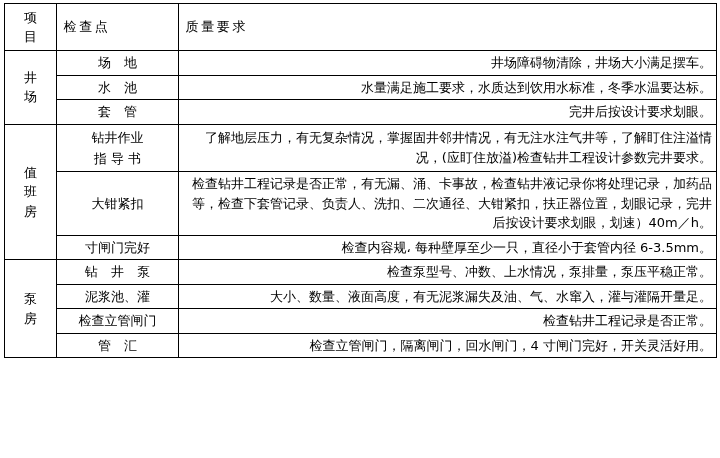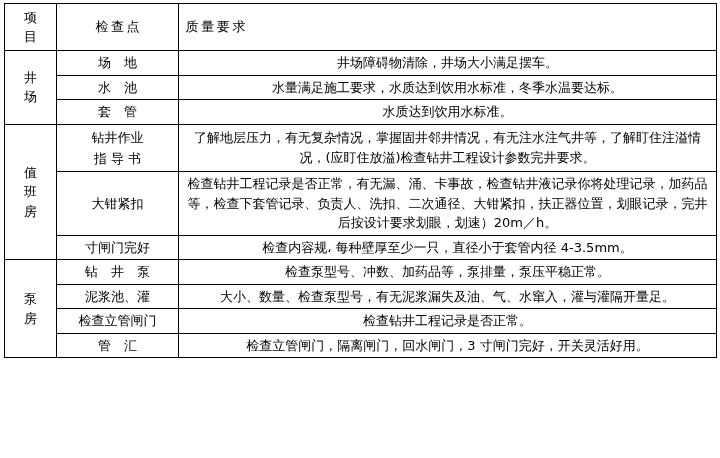--- a/index.html
+++ b/index.html
@@ -50,28 +50,27 @@
   .point-cell.spread {
     letter-spacing: 0.35em;
     text-indent: 0.35em;
     margin-left: 31px;
   }
   .point-cell.two-line {
     line-height: 1.65;
     text-align: center;
   }
   .req-cell {
-    text-align: center;
+    text-align: right;
     font-size: 13.5px;
     line-height: 1.58;
     padding-left: 6px;
     padding-right: 4px;
   }
   .head-point {
-    text-align: center;
     font-size: 15px;
     letter-spacing: 0.2em;
     text-indent: 0.2em;
   }
   .head-req {
     text-align: left;
     font-size: 15px;
     letter-spacing: 0.2em;
     text-indent: 0.2em;
   }
@@ -110,59 +109,59 @@
         </td>
         <td class="point-cell spread">场 地</td>
         <td class="req-cell">井场障碍物清除，井场大小满足摆车。</td>
       </tr>
       <tr>
         <td class="point-cell spread">水 池</td>
         <td class="req-cell">水量满足施工要求，水质达到饮用水标准，冬季水温要达标。</td>
       </tr>
       <tr>
         <td class="point-cell spread">套 管</td>
-        <td class="req-cell">水质达到饮用水标准。</td>
+        <td class="req-cell">完井后按设计要求划眼。</td>
       </tr>
 
       <tr>
         <td class="group-cell vstack" rowspan="3">
           <span>值</span>
           <span>班</span>
           <span>房</span>
         </td>
         <td class="point-cell two-line vstack">
           <span>钻井作业</span>
           <span>指 导 书</span>
         </td>
         <td class="req-cell">了解地层压力，有无复杂情况，掌握固井邻井情况，有无注水注气井等，了解盯住注溢情况，(应盯住放溢)检查钻井工程设计参数完井要求。</td>
       </tr>
       <tr>
         <td class="point-cell">大钳紧扣</td>
-        <td class="req-cell">检查钻井工程记录是否正常，有无漏、涌、卡事故，检查钻井液记录你将处理记录，加药品等，检查下套管记录、负责人、洗扣、二次通径、大钳紧扣，扶正器位置，划眼记录，完井后按设计要求划眼，划速）20m／h。</td>
+        <td class="req-cell">检查钻井工程记录是否正常，有无漏、涌、卡事故，检查钻井液记录你将处理记录，加药品等，检查下套管记录、负责人、洗扣、二次通径、大钳紧扣，扶正器位置，划眼记录，完井后按设计要求划眼，划速）40m／h。</td>
       </tr>
       <tr>
         <td class="point-cell">寸闸门完好</td>
-        <td class="req-cell">检查内容规، 每种壁厚至少一只，直径小于套管内径 4-3.5mm。</td>
+        <td class="req-cell">检查内容规، 每种壁厚至少一只，直径小于套管内径 6-3.5mm。</td>
       </tr>
 
       <tr>
         <td class="group-cell vstack" rowspan="4">
           <span>泵</span>
           <span>房</span>
         </td>
         <td class="point-cell spread">钻 井 泵</td>
-        <td class="req-cell">检查泵型号、冲数、加药品等，泵排量，泵压平稳正常。</td>
+        <td class="req-cell">检查泵型号、冲数、上水情况，泵排量，泵压平稳正常。</td>
       </tr>
       <tr>
         <td class="point-cell">泥浆池、灌</td>
-        <td class="req-cell">大小、数量、检查泵型号，有无泥浆漏失及油、气、水窜入，灌与灌隔开量足。</td>
+        <td class="req-cell">大小、数量、液面高度，有无泥浆漏失及油、气、水窜入，灌与灌隔开量足。</td>
       </tr>
       <tr>
         <td class="point-cell">检查立管闸门</td>
         <td class="req-cell">检查钻井工程记录是否正常。</td>
       </tr>
       <tr>
         <td class="point-cell spread">管 汇</td>
-        <td class="req-cell">检查立管闸门，隔离闸门，回水闸门，3 寸闸门完好，开关灵活好用。</td>
+        <td class="req-cell">检查立管闸门，隔离闸门，回水闸门，4 寸闸门完好，开关灵活好用。</td>
       </tr>
     </tbody>
   </table>
 </div>
 
 </body></html>

